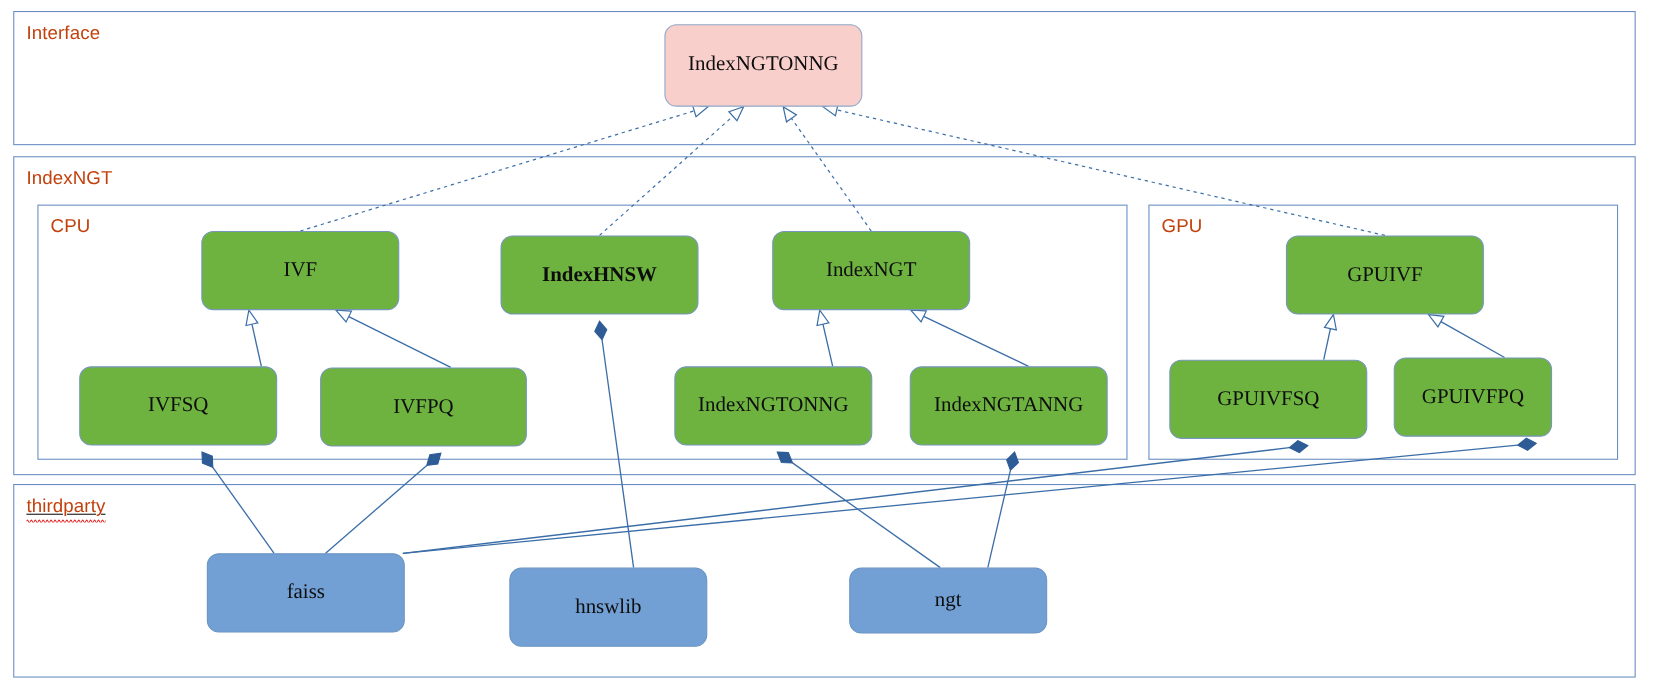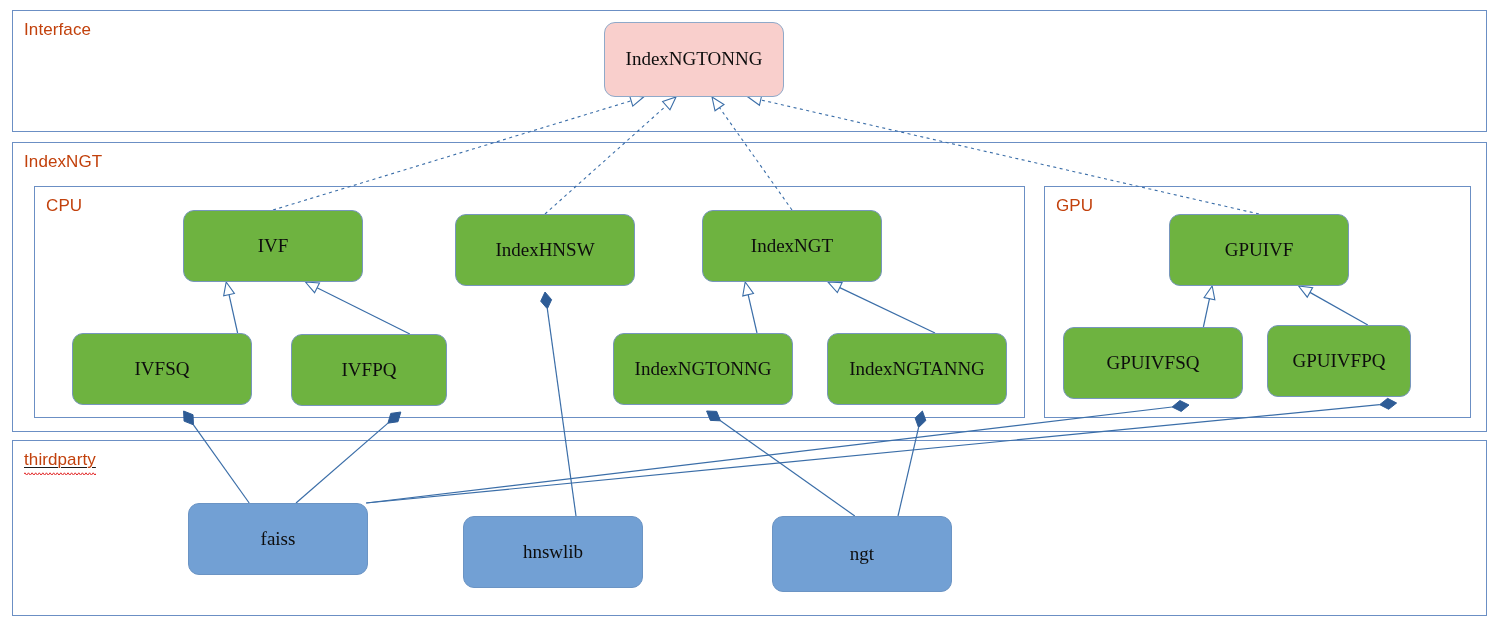--- a/index.html
+++ b/index.html
@@ -130,51 +130,51 @@
       </g>
   </svg>
 
   <div id="nodes">
       <div class="node pink" style="left: 604px; top: 22px; width: 180px; height: 75px;">
         <span>IndexNGTONNG</span>
       </div>
       <div class="node green" style="left: 183px; top: 210px; width: 180px; height: 72px;">
         <span>IVF</span>
       </div>
-      <div class="node green" style="left: 455px; top: 214px; width: 180px; height: 72px;">
+      <div class="node green" style="left: 455px; top: 214px; width: 180px; height: 72px; font-weight: bold;">
         <span>IndexHNSW</span>
       </div>
       <div class="node green" style="left: 702px; top: 210px; width: 180px; height: 72px;">
         <span>IndexNGT</span>
       </div>
       <div class="node green" style="left: 1169px; top: 214px; width: 180px; height: 72px;">
         <span>GPUIVF</span>
       </div>
       <div class="node green" style="left: 72px; top: 333px; width: 180px; height: 72px;">
         <span>IVFSQ</span>
       </div>
-      <div class="node green" style="left: 291px; top: 334px; width: 156px; height: 72px;">
+      <div class="node green" style="left: 291px; top: 334px; width: 188px; height: 72px;">
         <span>IVFPQ</span>
       </div>
       <div class="node green" style="left: 613px; top: 333px; width: 180px; height: 72px;">
         <span>IndexNGTONNG</span>
       </div>
       <div class="node green" style="left: 827px; top: 333px; width: 180px; height: 72px;">
         <span>IndexNGTANNG</span>
       </div>
       <div class="node green" style="left: 1063px; top: 327px; width: 180px; height: 72px; align-items: center;">
         <span>GPUIVFSQ</span>
       </div>
       <div class="node green" style="left: 1267px; top: 325px; width: 144px; height: 72px;">
         <span>GPUIVFPQ</span>
       </div>
       <div class="node blue" style="left: 188px; top: 503px; width: 180px; height: 72px;">
         <span>faiss</span>
       </div>
       <div class="node blue" style="left: 463px; top: 516px; width: 180px; height: 72px;">
         <span>hnswlib</span>
       </div>
-      <div class="node blue" style="left: 772px; top: 516px; width: 180px; height: 76px;">
+      <div class="node blue" style="left: 772px; top: 516px; width: 180px; height: 60px;">
         <span>ngt</span>
       </div>
     </div>
 
 </div>
 
 </body></html>

